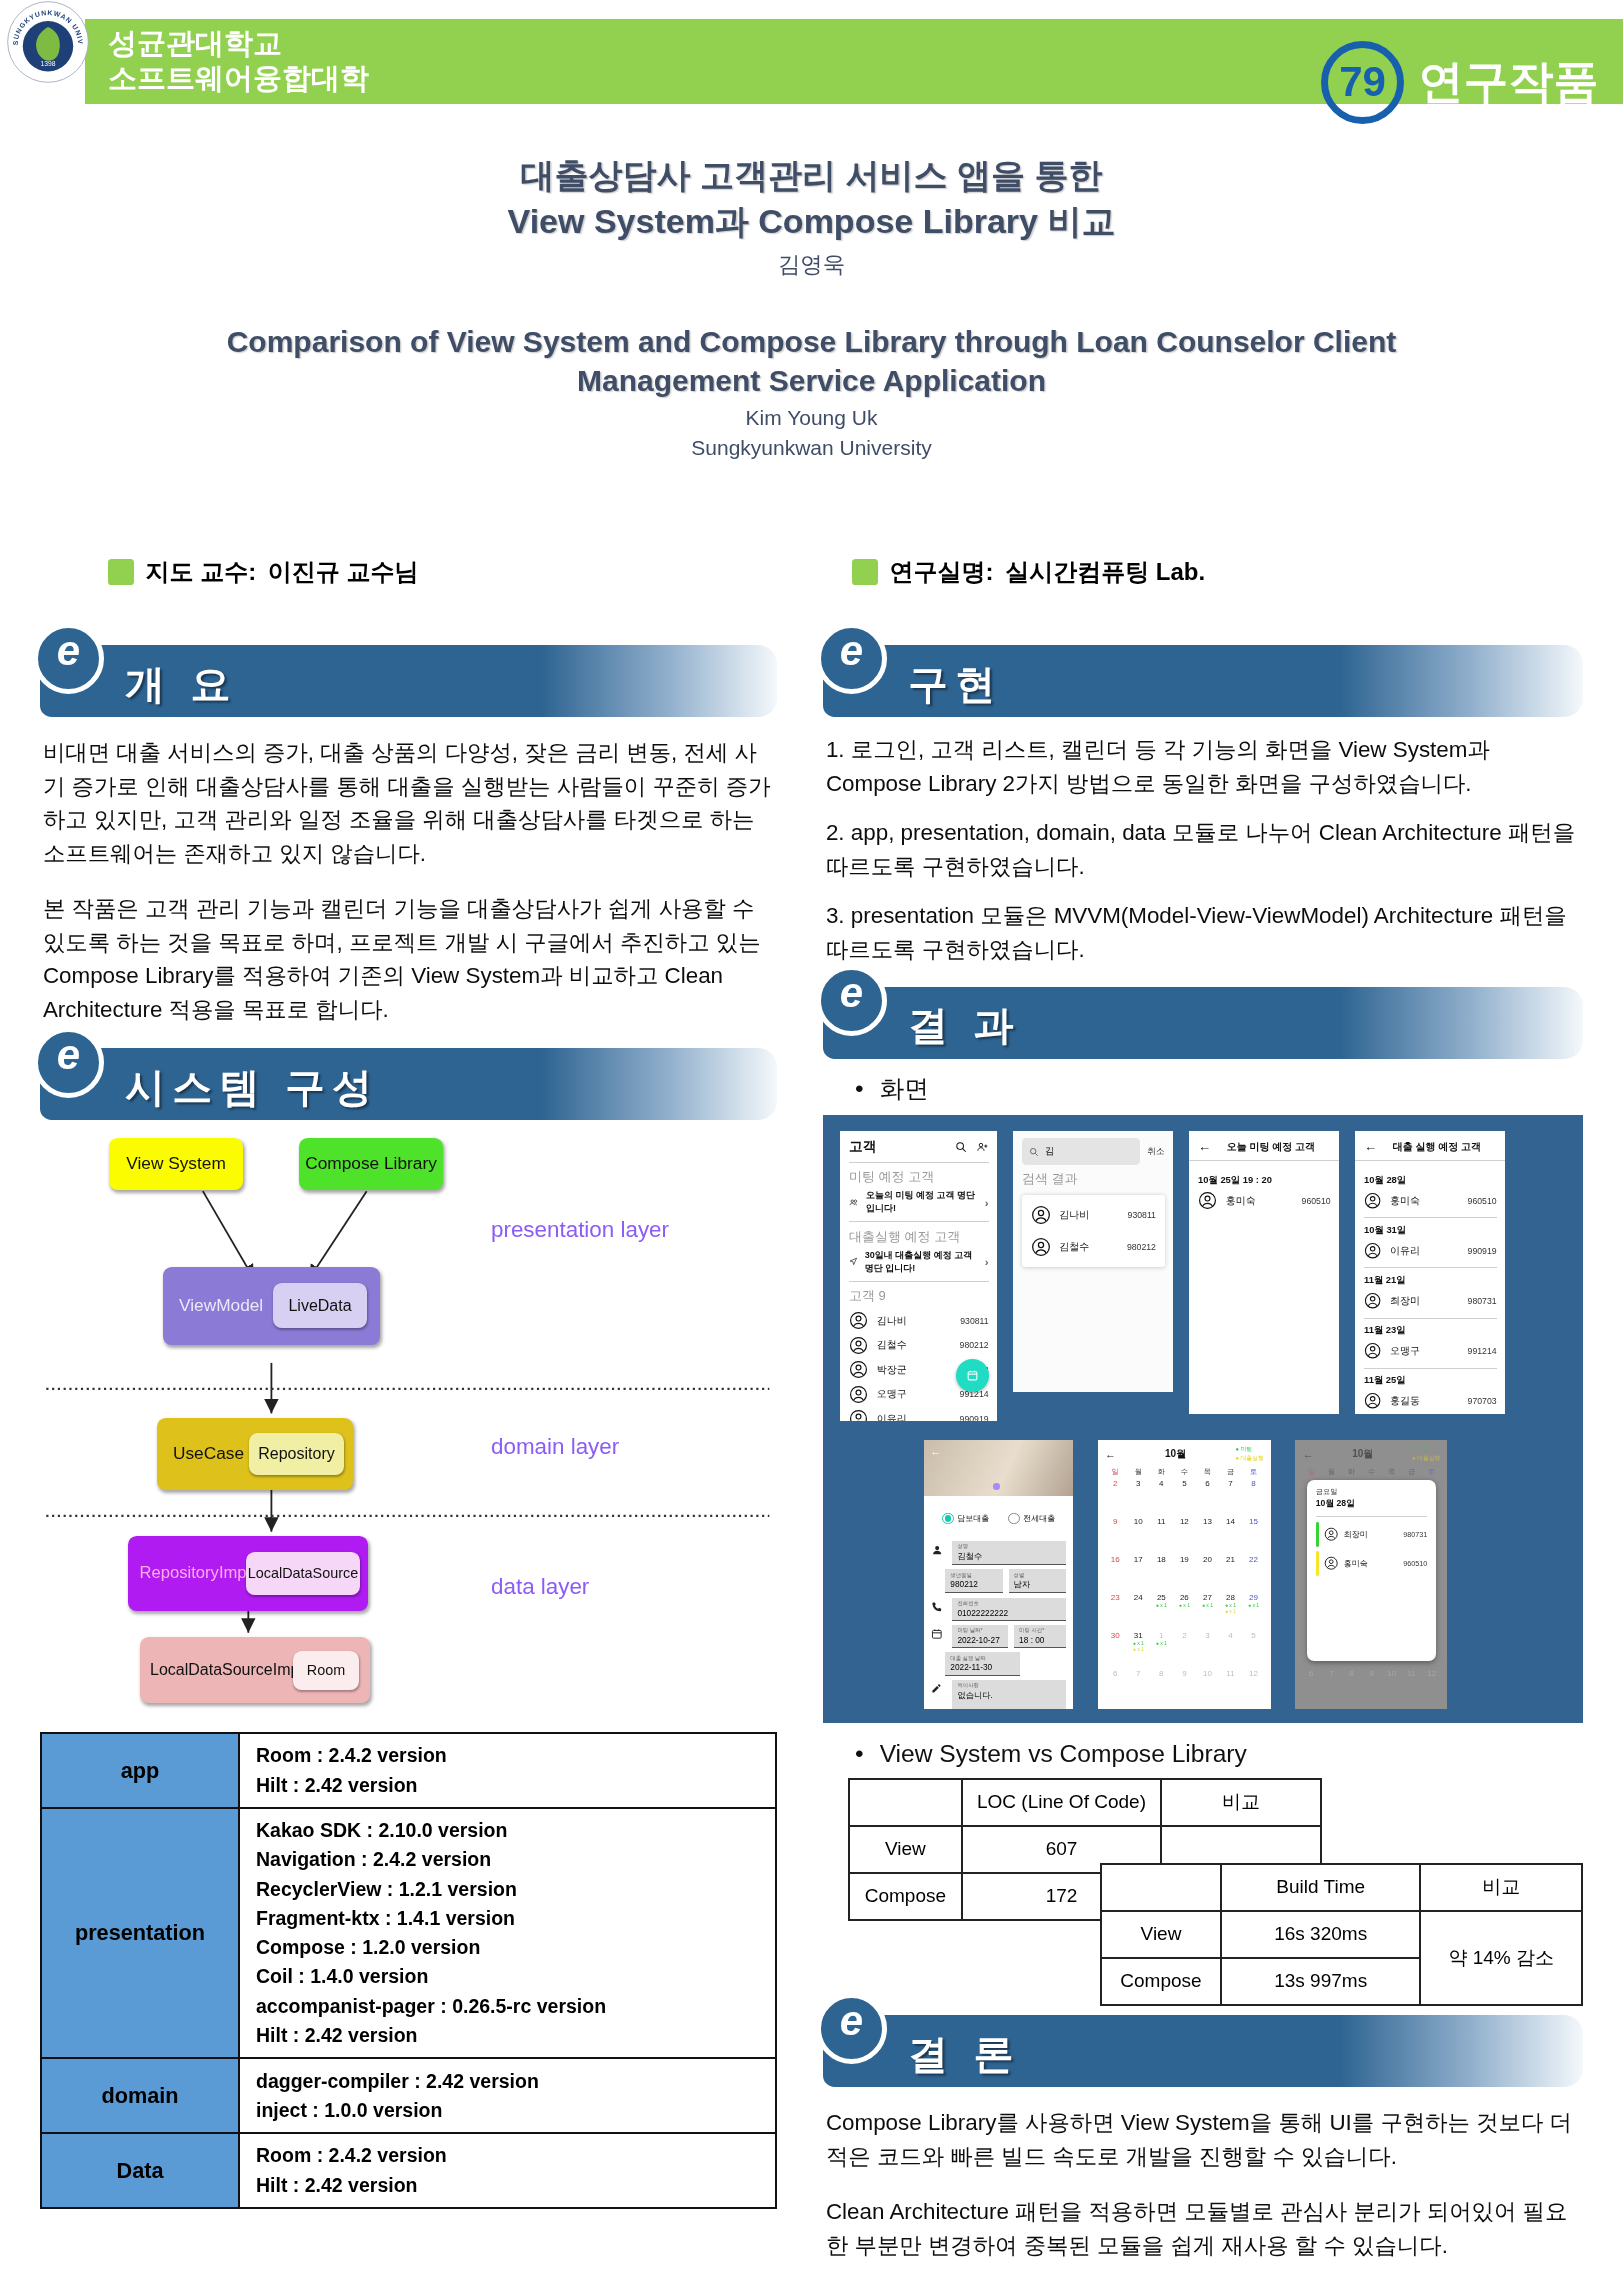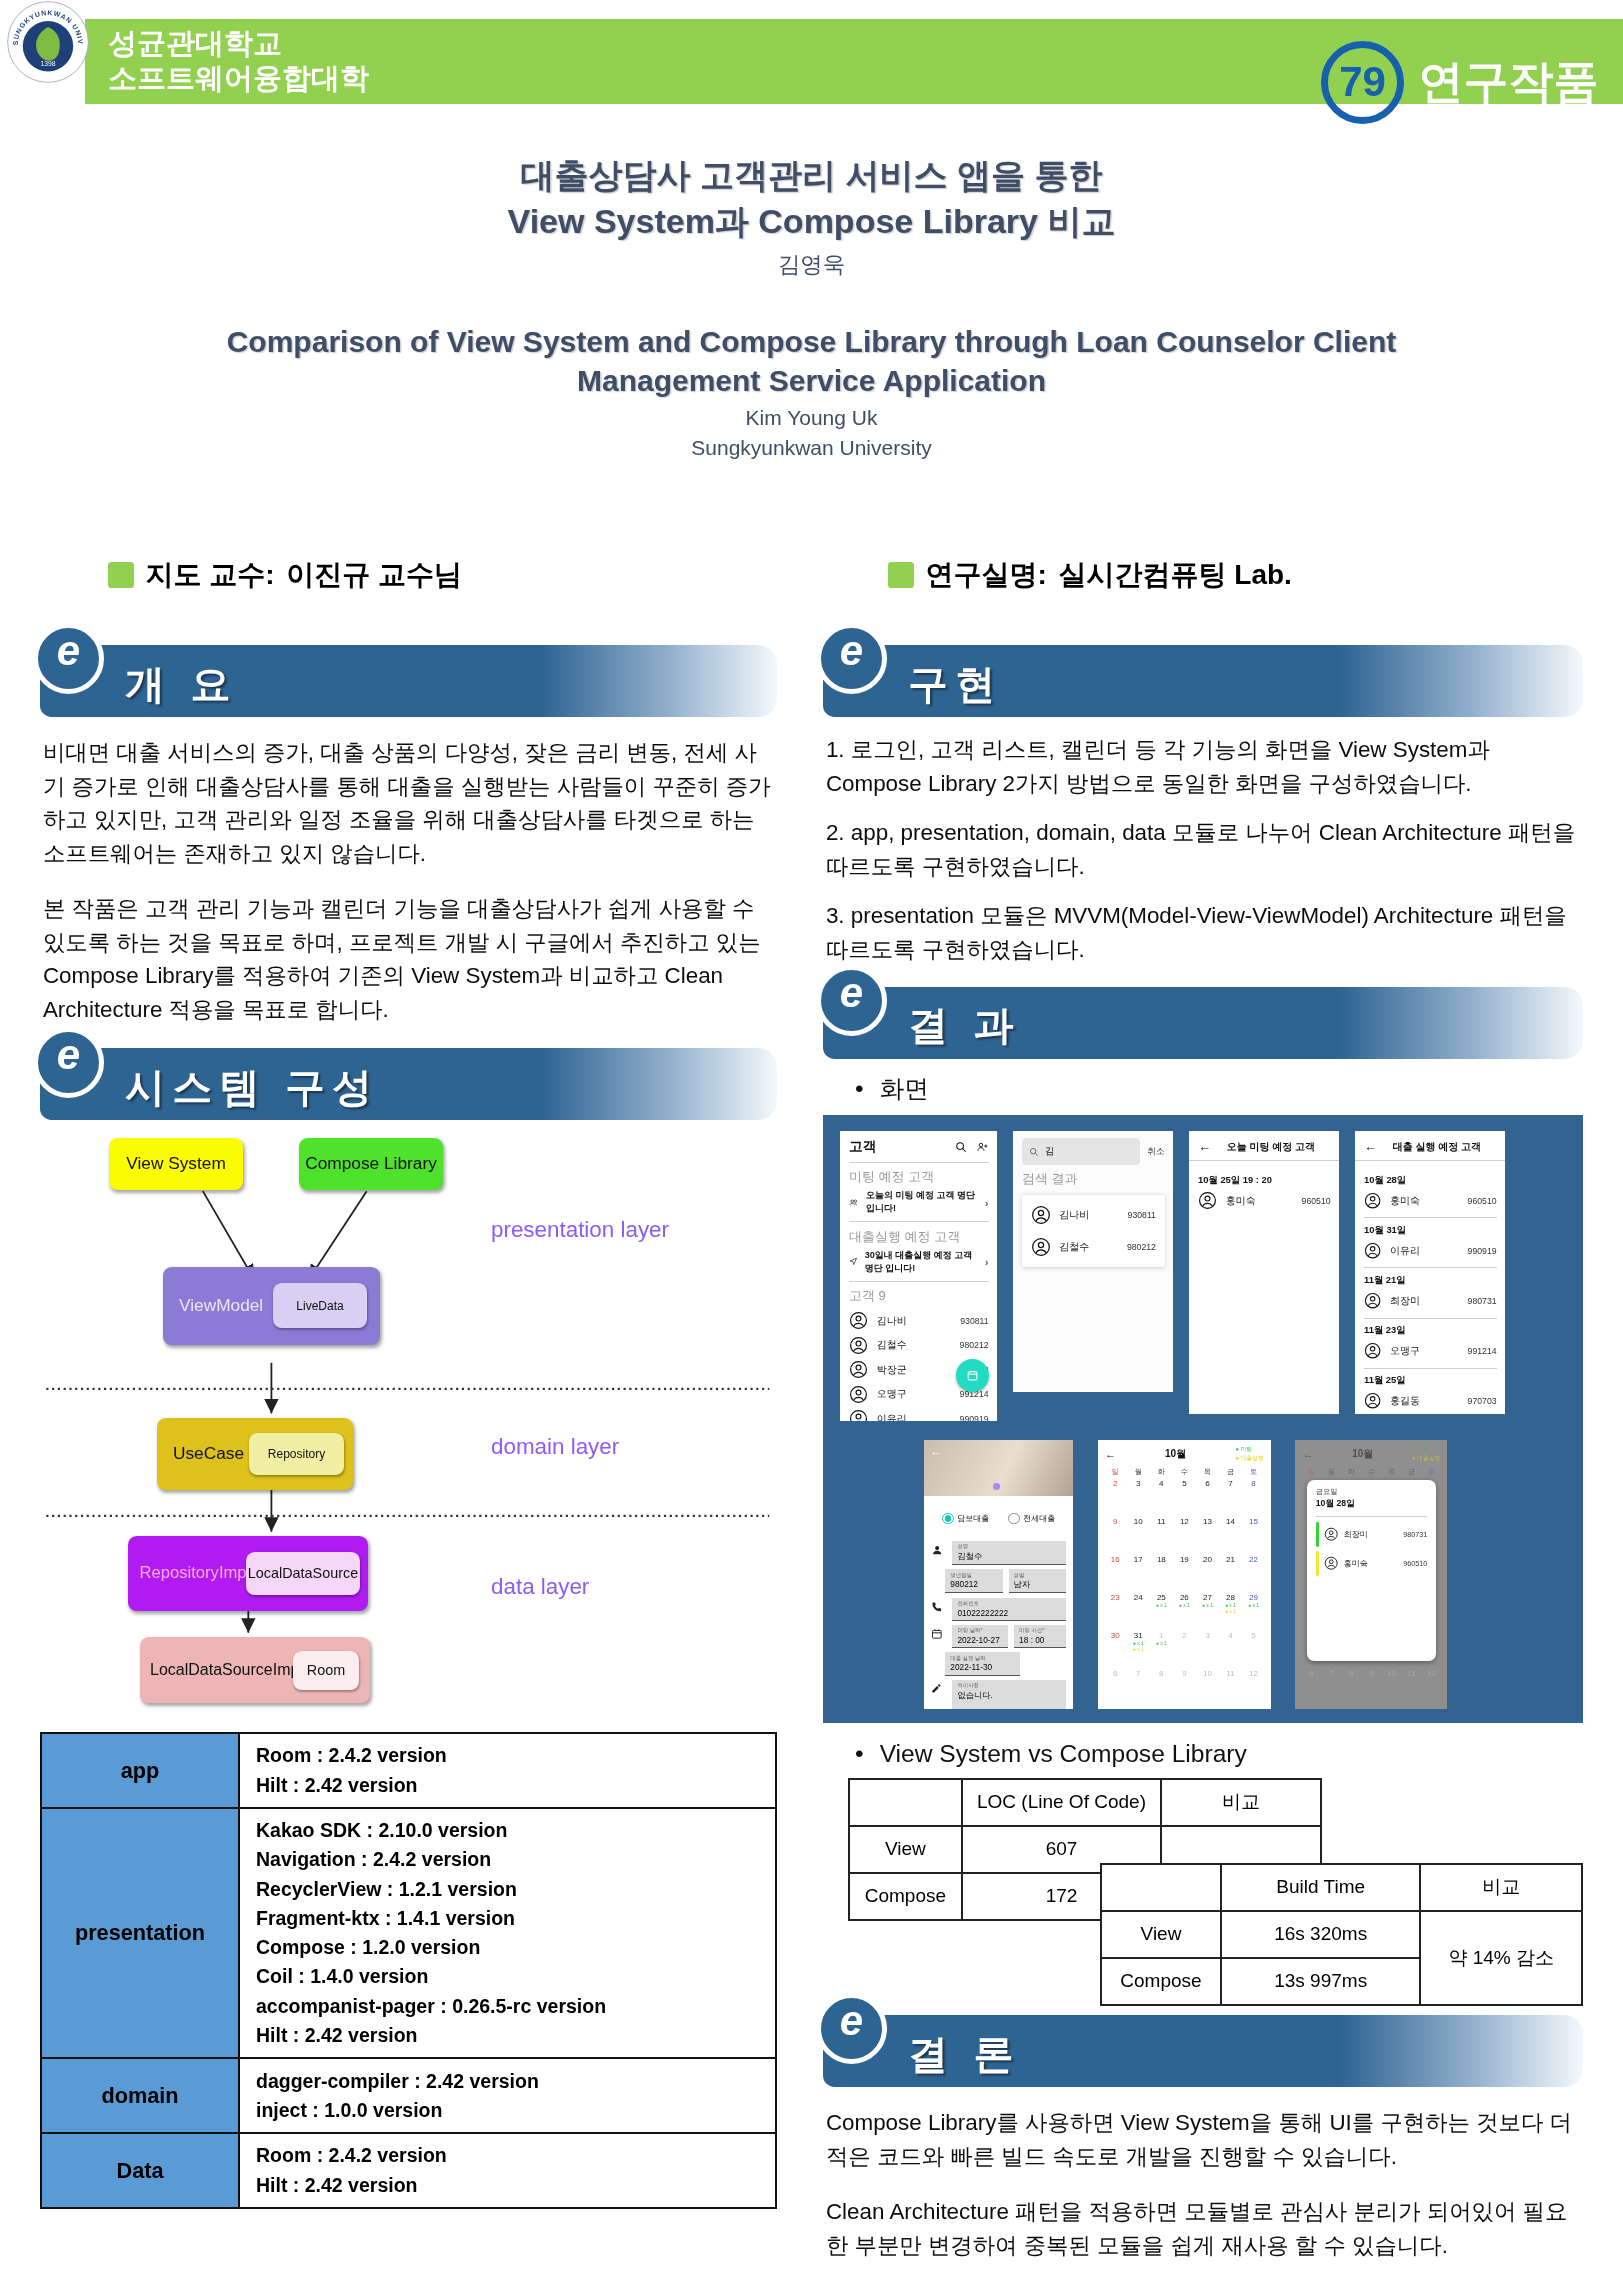--- a/index.html
+++ b/index.html
@@ -15,21 +15,21 @@
            font-size:42px;font-weight:bold;display:flex;align-items:center;justify-content:center;}
   .badge-label{color:#fff;font-size:45px;font-weight:bold;text-decoration:underline;text-decoration-thickness:3.6px;text-underline-offset:6.5px;}
   
   .kr-title{margin-top:45px;text-align:center;color:#3F4D66;}
   .kr-title .t{font-size:34px;font-weight:bold;line-height:1.35;text-shadow:1.4px 1.4px 1.4px #c9c9c9;}
   .kr-title .a{font-size:22.4px;margin-top:4.3px;}
   .en-title{margin-top:42px;text-align:center;color:#3F4D66;}
   .en-title .t{font-size:30px;font-weight:bold;line-height:1.3;text-shadow:1.4px 1.4px 1.4px #c9c9c9;}
   .en-title .a{font-size:21px;margin-top:5.8px;}
   
-  .info-row{position:absolute;left:108px;top:556px;width:1444px;display:flex;font-size:28px;font-weight:bold;color:#000;gap:36px;}
+  .info-row{position:absolute;left:108px;top:556px;width:1444px;display:flex;font-size:24px;font-weight:bold;color:#000;}
   .info-item{display:flex;align-items:center;gap:11.6px;}
   .info-item.first{width:744px;}
   .gsq{width:26px;height:26px;background:#92D050;border-radius:3.6px;display:inline-block;}
   
   .col-left{position:absolute;left:40px;top:635px;width:737px;}
   .col-right{position:absolute;left:823px;top:635px;width:760px;}
   
   .banner{position:relative;height:72px;margin-top:10px;border-radius:11.6px 19px 19px 11.6px;
           background:linear-gradient(to right,#2E6492 0%,#2E6492 68%,#8FAECB 85%,#F4F8FB 100%);}
   .banner .ebadge{position:absolute;left:-7.2px;top:-21.7px;width:61px;height:61px;border-radius:50%;
@@ -40,21 +40,21 @@
   
   .para{font-size:22.4px;line-height:1.5;color:#0d0d0d;margin:19px 2.9px 0 2.9px;}
   .para + .para{margin-top:21.7px;}
   .impl .para{margin-top:16px;}
   
   .diagram{position:relative;height:583px;margin-top:11.6px;}
   .dg-box{position:absolute;border-radius:8.7px;box-shadow:1.4px 2.2px 3.6px rgba(0,0,0,.35);
           display:flex;align-items:center;font-size:17.3px;}
   .dg-box .dg-label{padding-left:16px;}
   .dg-inner{position:absolute;border-radius:8.7px;box-shadow:0.7px 1.4px 2.2px rgba(0,0,0,.3);
-          display:flex;align-items:center;justify-content:center;font-size:12px;color:#111;}
+          display:flex;align-items:center;justify-content:center;font-size:16px;color:#111;}
   .lay-label{position:absolute;left:451px;font-size:22.4px;color:#8b5cf6;}
   .dg-svg{position:absolute;left:0;top:0;}
   
   .mods{border-collapse:collapse;margin-top:17.3px;width:737px;}
   .mods td{border:2.2px solid #111;}
   .mhead{width:194px;background:#5B9BD5;font-weight:bold;font-size:21.7px;text-align:center;color:#000;}
   .mlibs{font-size:19.5px;font-weight:bold;padding:7.2px 16px;line-height:1.5;white-space:pre-line;color:#000;}
   
   .bullet{font-size:24.6px;color:#111;margin:13px 0 10px 32px;}
   .bullet .b{margin-right:16px;}

